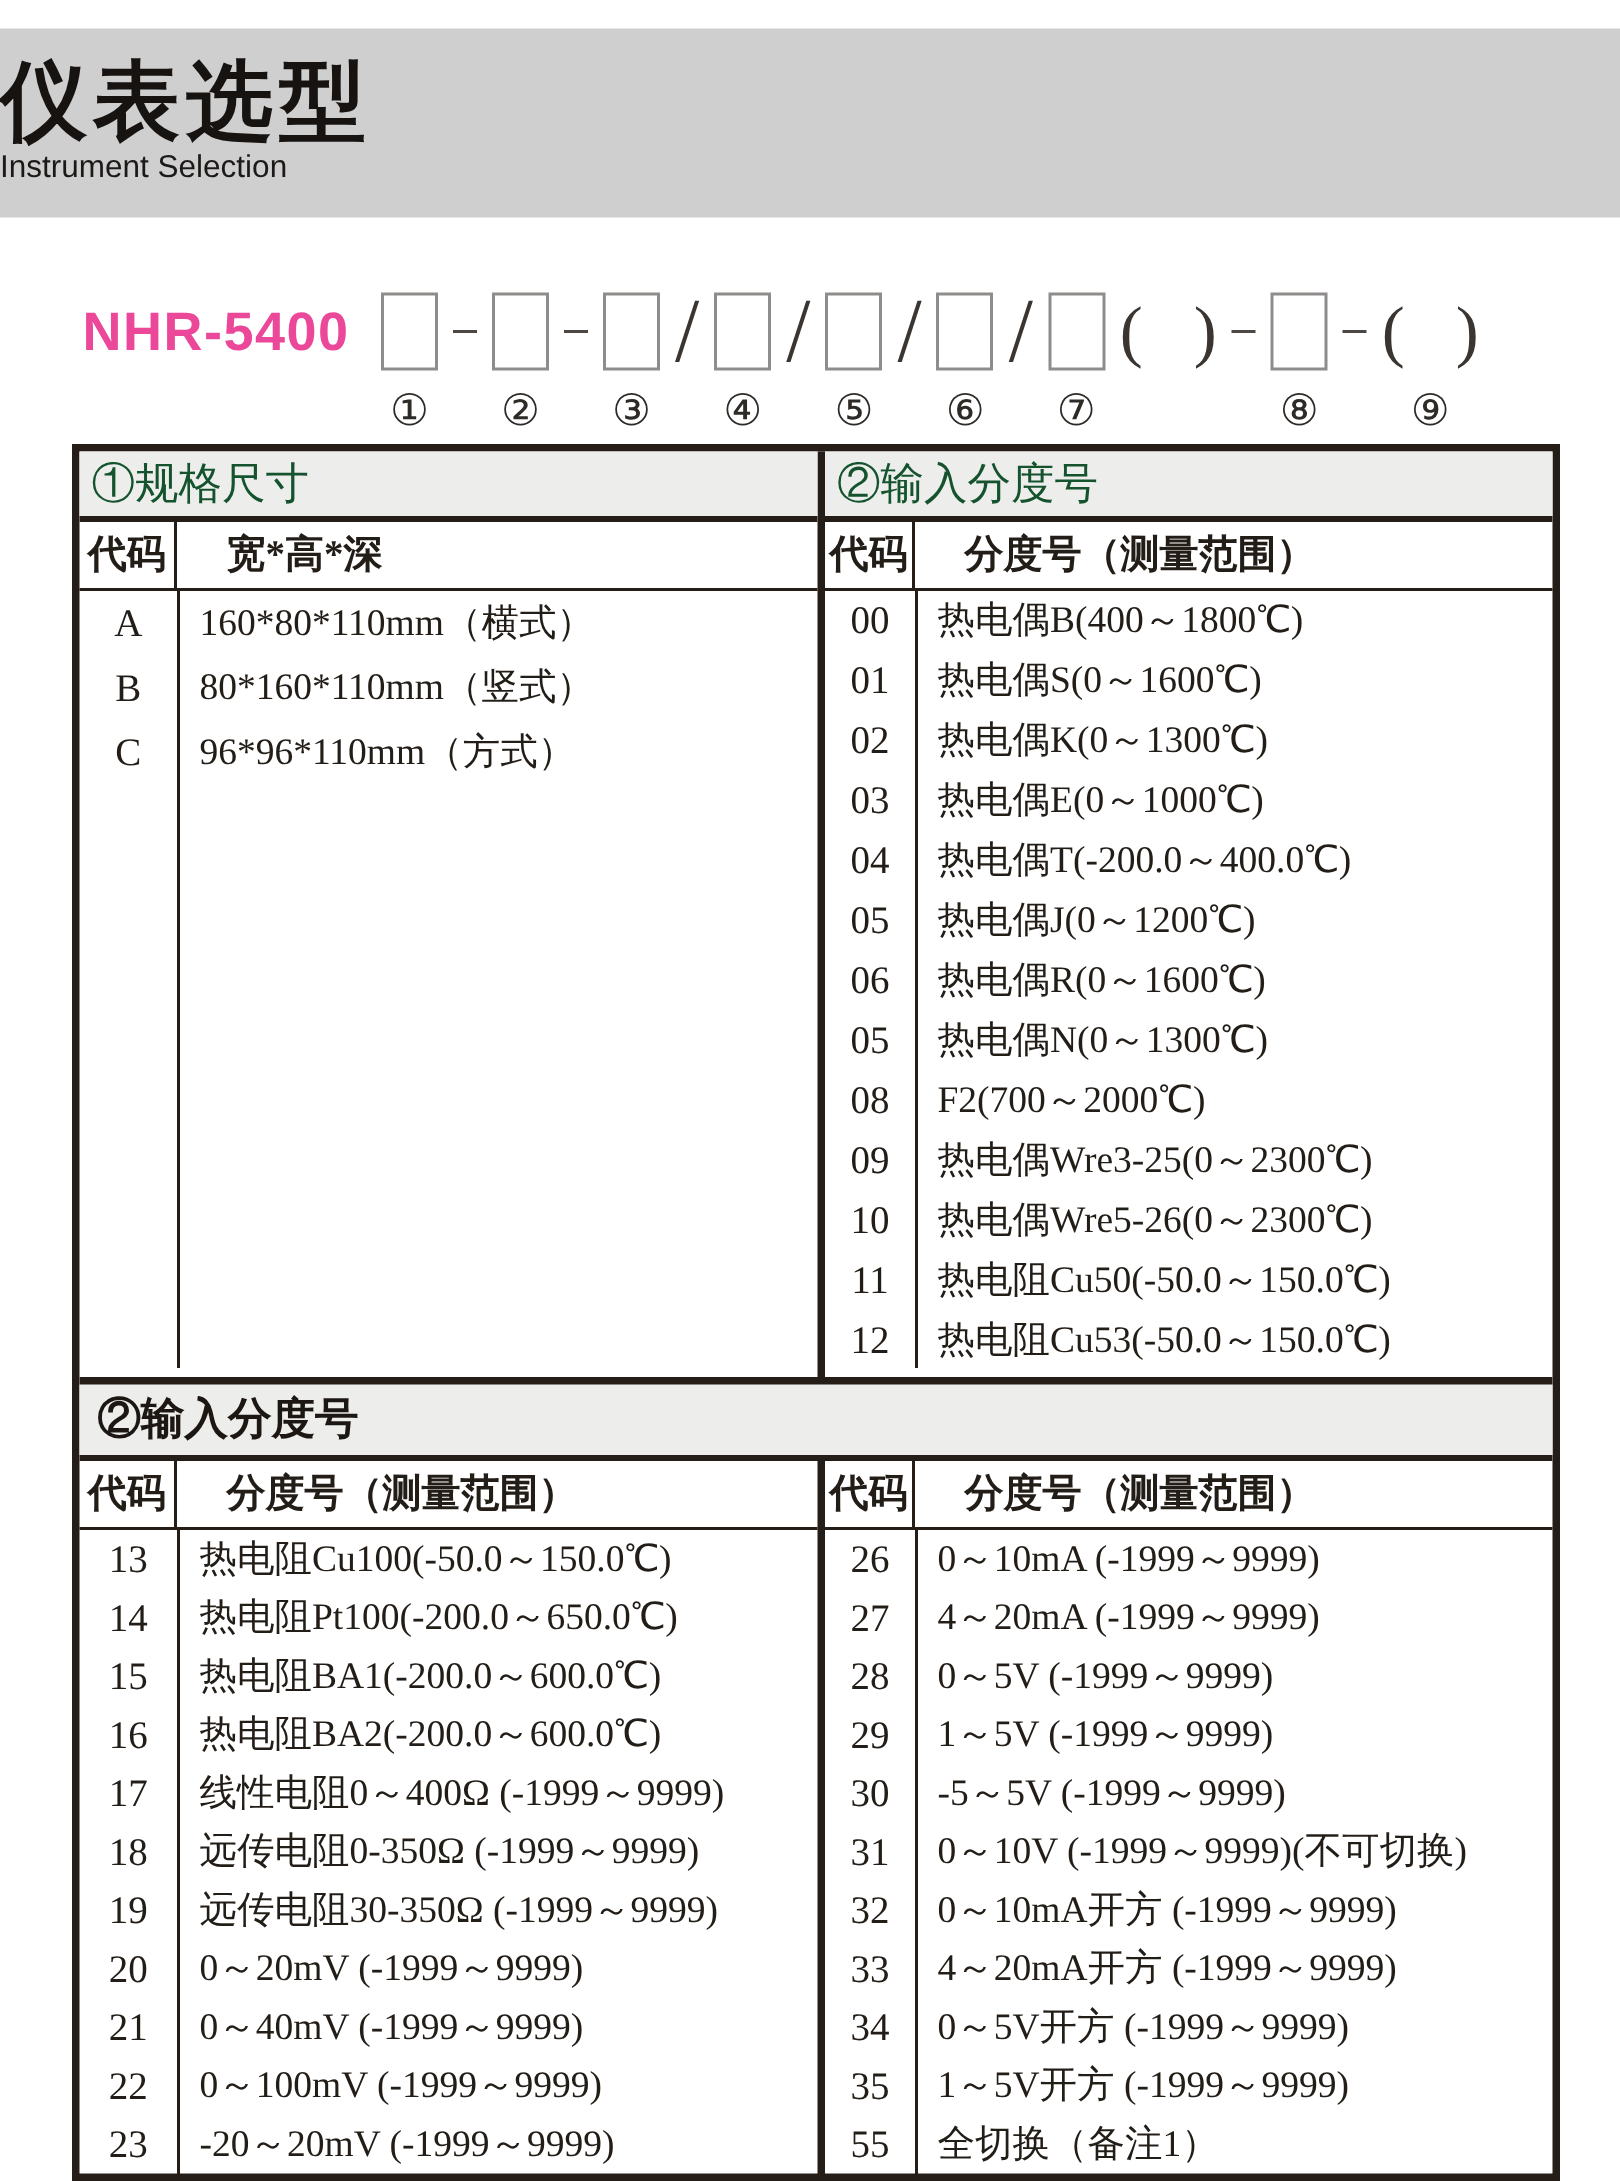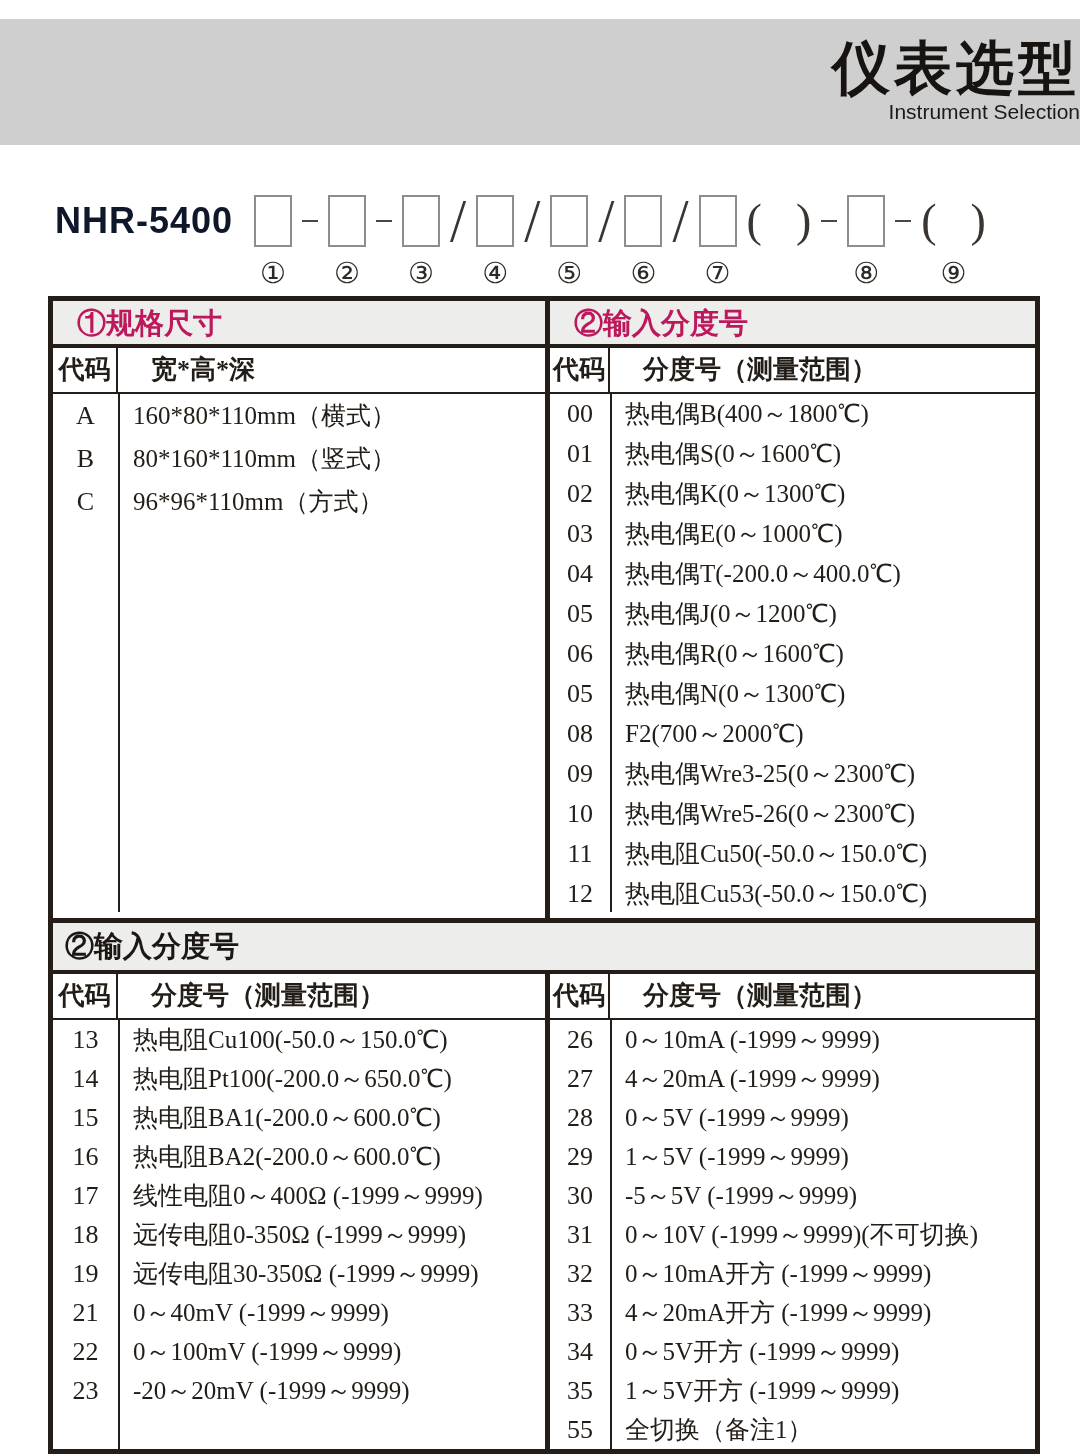--- a/index.html
+++ b/index.html
@@ -2,41 +2,41 @@
 <html><head>
 <meta charset="utf-8">
 <style>
   * { margin:0; padding:0; box-sizing:border-box; }
   html,body { width:1080px; height:1454px; background:#ffffff; overflow:hidden; }
   body { font-family:"Liberation Serif", serif; color:#231d18; position:relative; }
 
   
   .banner {
     position:absolute; left:0; top:19px; width:1080px; height:126px;
-    background:#d0cfcf; text-align:right;
+    background:#d0cfcf; text-align:left;
   }
   .banner-title {
     padding-top:18px;
     font-family:"Liberation Sans", sans-serif;
     font-size:58px; font-weight:700; letter-spacing:4px; color:#161311;
     line-height:62px;
   }
   .banner-sub {
     font-family:"Liberation Sans", sans-serif;
     font-size:21px; font-weight:400; color:#1c1a18; line-height:26px;
   }
 
   
   .model-line {
     position:absolute; left:55px; top:192px; width:990px; height:100px;
     display:flex; align-items:flex-start;
   }
   .model-prefix {
     font-family:"Liberation Sans", sans-serif;
-    font-size:36px; font-weight:700; letter-spacing:1px; color:#0f172a;
+    font-size:36px; font-weight:700; letter-spacing:1px; color:#ec4899;
     line-height:58px; margin-right:16px; white-space:nowrap;
   }
   .segments { display:flex; align-items:flex-start; }
   .seg { display:flex; flex-direction:column; align-items:center; margin:0 5px; }
   .seg-sym { height:58px; display:flex; align-items:center; justify-content:center; }
   .seg-label {
     margin-top:7px; font-family:"DejaVu Sans", sans-serif;
     font-size:29px; color:#2e2a26; line-height:32px; min-height:32px;
   }
   .sym-box { width:38px; height:52px; border:2px solid #8f8d8b; background:#fff; }
@@ -52,22 +52,22 @@
   }
   .sec1 { display:flex; height:617px; }
   .half { position:relative; }
   .half-l { width:492px; --codew:65px; }
   .half-r { width:485px; --codew:60px; }
   .vdiv { width:5px; background:#241d18; }
 
   .sec-head {
     height:47px; background:#ededec; border-bottom:4px solid #241d18;
     font-family:"Liberation Sans", sans-serif;
-    font-size:29px; font-weight:700; color:#be185d;
-    line-height:45px; padding-left:24px; white-space:nowrap; overflow:hidden;
+    font-size:29px; font-weight:400; color:#14532d;
+    line-height:45px; padding-left:8px; white-space:nowrap; overflow:hidden;
   }
   .sec2-head {
     height:56px; background:#ededec;
     border-top:5px solid #241d18; border-bottom:4px solid #241d18;
     font-family:"Liberation Sans", sans-serif;
     font-size:29px; font-weight:700; color:#1c1713;
     line-height:46px; padding-left:12px;
   }
   .col-head {
     height:46px; border-bottom:2px solid #241d18; display:flex;
@@ -334,20 +334,24 @@
           </div>
           <div class="trow">
             <span class="tcode">18</span>
             <span class="tdesc">远传电阻0-350Ω (-1999～9999)</span>
           </div>
           <div class="trow">
             <span class="tcode">19</span>
             <span class="tdesc">远传电阻30-350Ω (-1999～9999)</span>
           </div>
           <div class="trow">
+            <span class="tcode">20</span>
+            <span class="tdesc">0～20mV (-1999～9999)</span>
+          </div>
+          <div class="trow">
             <span class="tcode">21</span>
             <span class="tdesc">0～40mV (-1999～9999)</span>
           </div>
           <div class="trow">
             <span class="tcode">22</span>
             <span class="tdesc">0～100mV (-1999～9999)</span>
           </div>
           <div class="trow">
             <span class="tcode">23</span>
             <span class="tdesc">-20～20mV (-1999～9999)</span>

